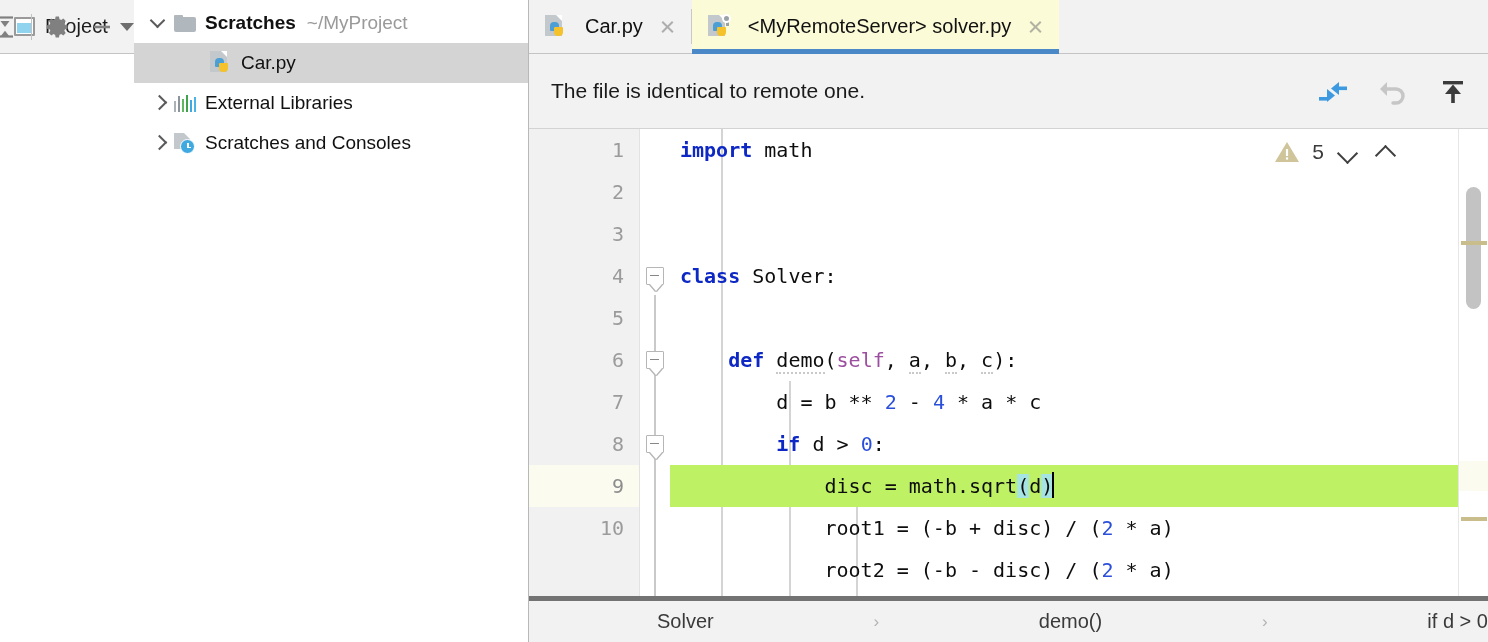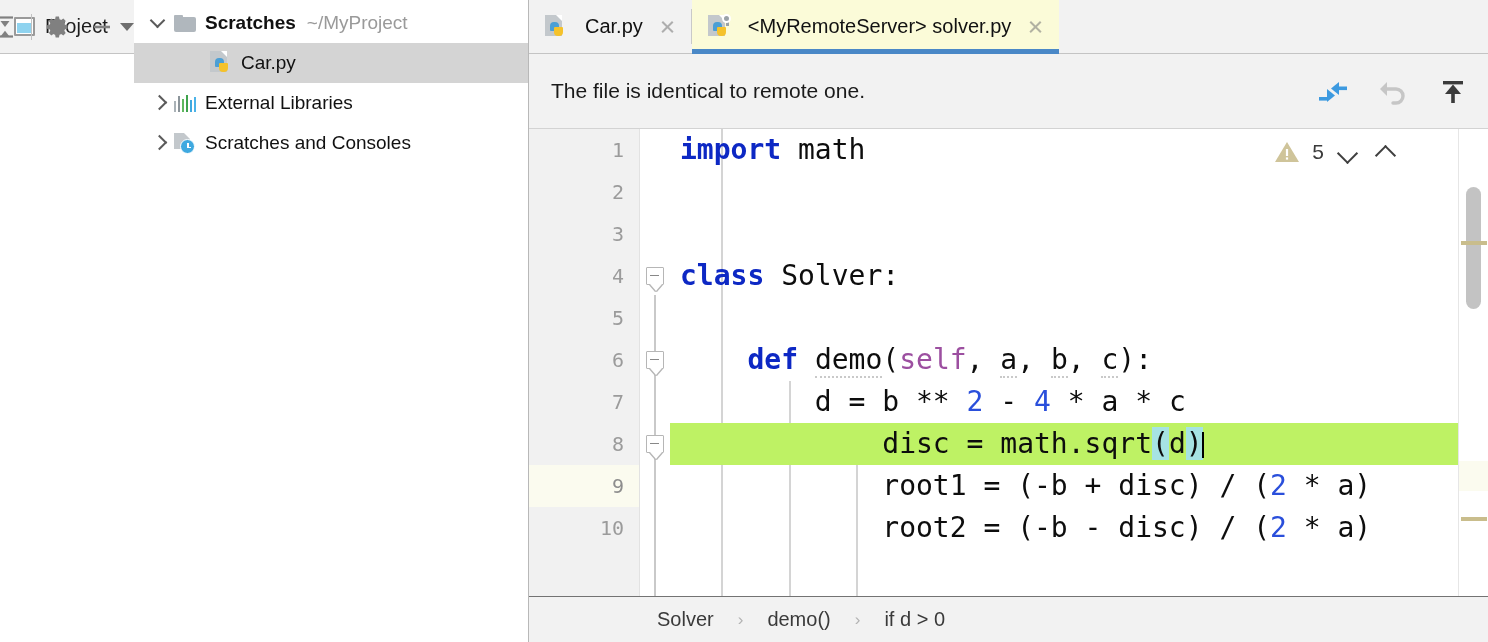--- a/index.html
+++ b/index.html
@@ -250,21 +250,21 @@
     border-top: 7px solid #ffffff;
     filter: drop-shadow(0 1px 0 #b6b6b6) drop-shadow(-1px 0 0 #b6b6b6) drop-shadow(1px 0 0 #b6b6b6);
   }
 
   #code {
     flex: 1; position: relative; overflow: hidden; background: #ffffff;
   }
   .code-line {
     height: 42px; line-height: 42px;
     font-family: "DejaVu Sans Mono", monospace;
-    font-size: 28px; color: #0d0d0d;
+    font-size: 20px; color: #0d0d0d;
     white-space: pre;
     padding-left: 10px;
     position: relative;
   }
   .code-line.current { background: #bef264; }
   .kw  { color: #0d28c4; font-weight: 700; }
   .num { color: #2a4fdb; }
   .self{ color: #9c4fa0; }
   .squig {
     border-bottom: 2px dotted #c9c9c9;
@@ -313,25 +313,25 @@
   }
   .marker-band {
     position: absolute; left: 0; width: 30px; height: 30px;
     background: #fbfbef;
   }
 
   
   #breadcrumbs {
     height: 46px; min-height: 46px;
     background: #f2f2f2;
-    border-top: 1px solid #737373;
+    border-top: 5px solid #737373;
     display: flex; align-items: center;
     padding-left: 128px;
     gap: 24px;
-    font-size: 20px; color: #3a3a3a;
+    font-size: 20px; color: #3a3a3a; justify-content: space-between;
   }
   .bc-sep { color: #b3b3b3; font-size: 17px; }
   .bc-item { color: #3a3a3a; }
 </style>
 </head>
 <body>
 
 <div id="app">
 
   <div id="sidebar">
@@ -524,20 +524,21 @@
         <div class="iguide" style="left:119px; top:252px;"></div>
         <div class="iguide" style="left:186px; top:336px;"></div>
 
         <div class="code-line"><span class="kw">import</span> math</div>
         <div class="code-line"> </div>
         <div class="code-line"> </div>
         <div class="code-line"><span class="kw">class</span> Solver:</div>
         <div class="code-line"> </div>
         <div class="code-line">    <span class="kw">def</span> <span class="squig">demo</span>(<span class="self">self</span>, <span class="squig">a</span>, <span class="squig">b</span>, <span class="squig">c</span>):</div>
         <div class="code-line">        d = b ** <span class="num">2</span> - <span class="num">4</span> * a * c</div>
+        <div class="code-line">        <span class="kw">if</span> d &gt; <span class="num">0</span>:</div>
         <div class="code-line current">            disc = math.sqrt<span class="brk">(</span>d<span class="brk">)</span><span class="caret"></span></div>
         <div class="code-line">            root1 = (-b + disc) / (<span class="num">2</span> * a)</div>
         <div class="code-line">            root2 = (-b - disc) / (<span class="num">2</span> * a)</div>
 
         <div id="inspect">
           <svg width="26" height="26" viewBox="0 0 26 26">
             <polygon points="13,3 25,23 1,23" fill="#cfc49a"></polygon>
             <rect x="11.9" y="10" width="2.2" height="7" fill="#ffffff"></rect>
             <rect x="11.9" y="18.4" width="2.2" height="2.2" fill="#ffffff"></rect>
           </svg>

